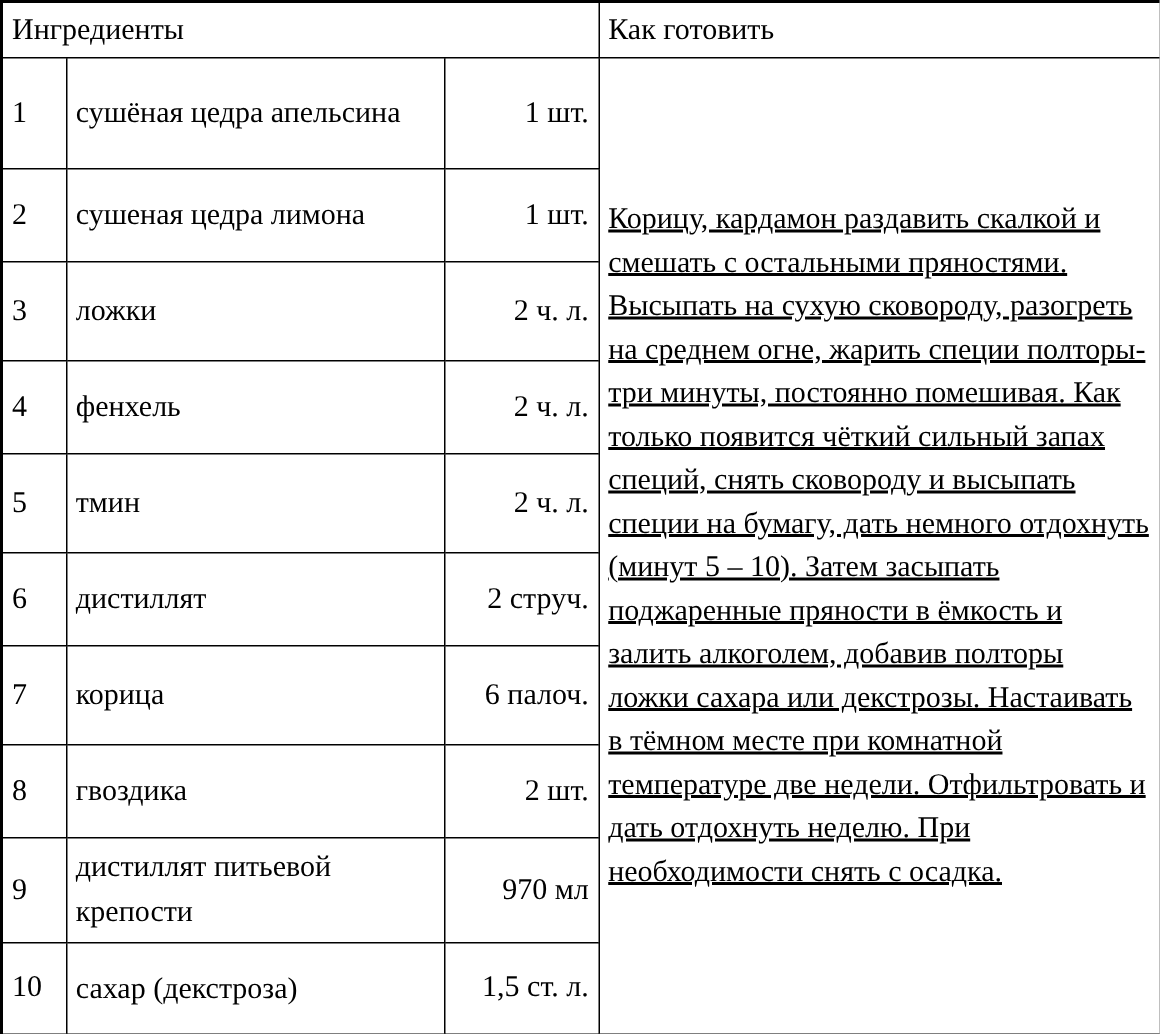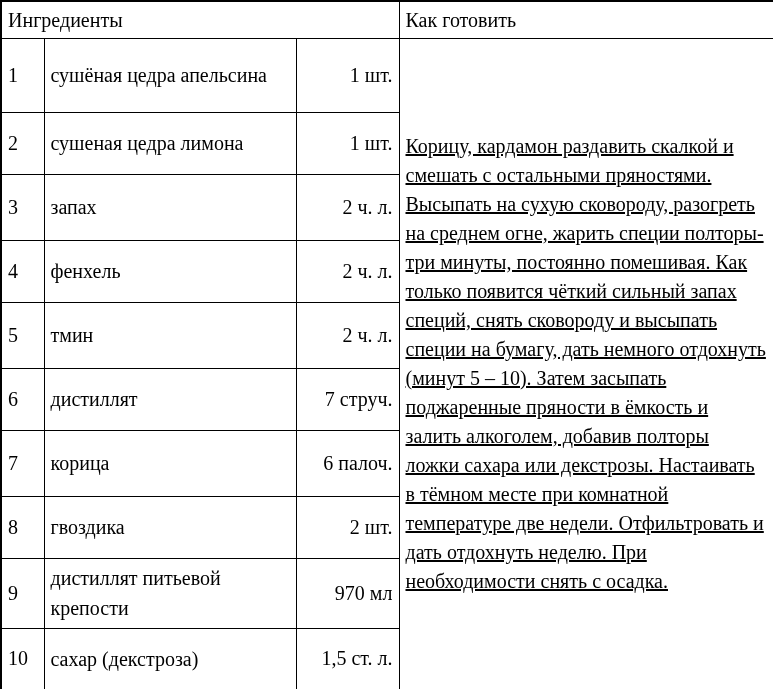--- a/index.html
+++ b/index.html
@@ -83,40 +83,40 @@
     </tr>
 
     <tr class="r-single-a">
       <td class="num-cell">2</td>
       <td class="name-cell">сушеная цедра лимона</td>
       <td class="qty-cell">1 шт.</td>
     </tr>
 
     <tr class="r-single-b">
       <td class="num-cell">3</td>
-      <td class="name-cell">запах</td>
+      <td class="name-cell">ложки</td>
       <td class="qty-cell">2 ч. л.</td>
     </tr>
 
     <tr class="r-single-a">
       <td class="num-cell">4</td>
       <td class="name-cell">фенхель</td>
       <td class="qty-cell">2 ч. л.</td>
     </tr>
 
     <tr class="r-single-b">
       <td class="num-cell">5</td>
       <td class="name-cell">тмин</td>
       <td class="qty-cell">2 ч. л.</td>
     </tr>
 
     <tr class="r-single-a">
       <td class="num-cell">6</td>
       <td class="name-cell">дистиллят</td>
-      <td class="qty-cell">7 струч.</td>
+      <td class="qty-cell">2 струч.</td>
     </tr>
 
     <tr class="r-single-b">
       <td class="num-cell">7</td>
       <td class="name-cell">корица</td>
       <td class="qty-cell">6 палоч.</td>
     </tr>
 
     <tr class="r-single-a">
       <td class="num-cell">8</td>

